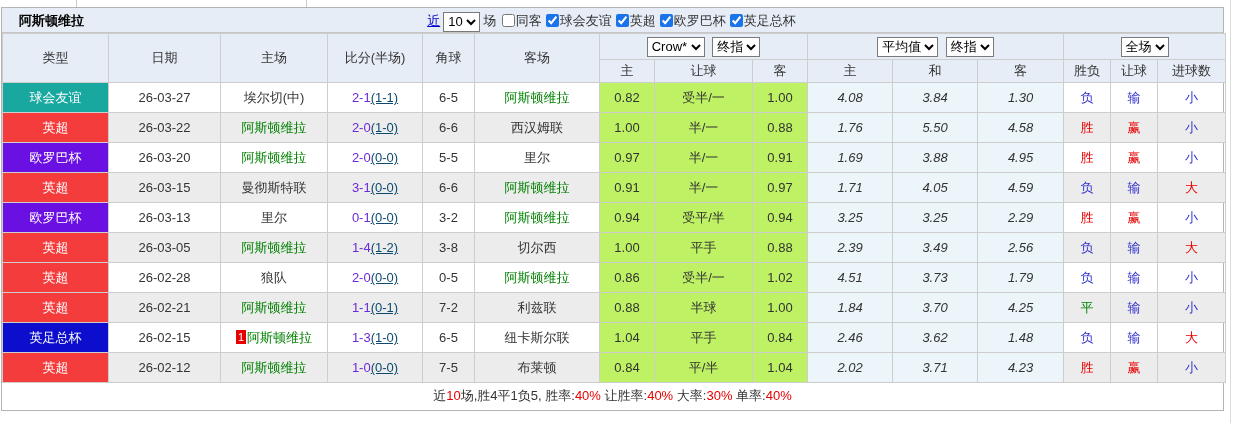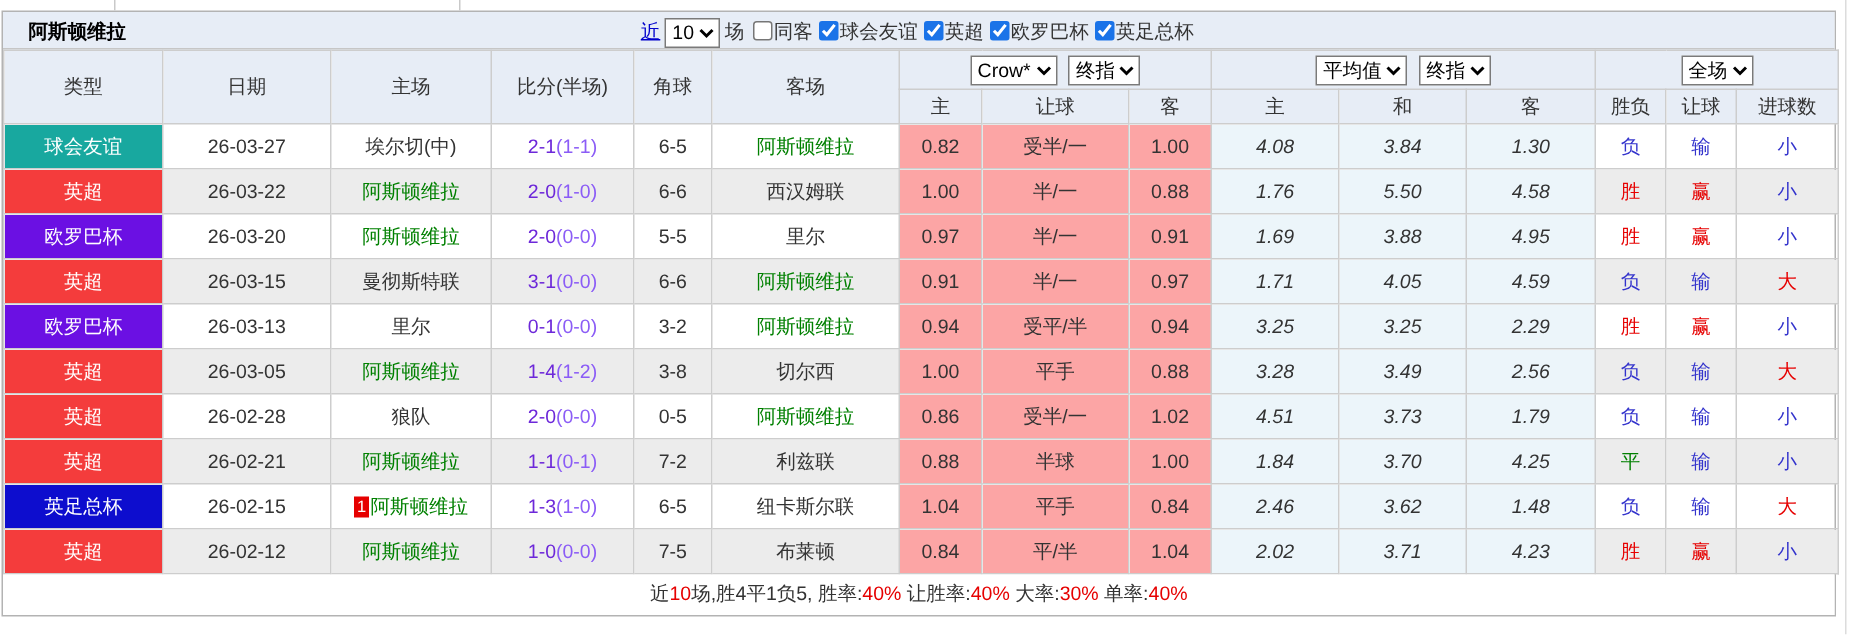--- a/index.html
+++ b/index.html
@@ -25,26 +25,26 @@
 
   
   table { border-collapse:collapse; table-layout:fixed; width:1221px; }
   th, td { border:1px solid #cdcdcd; text-align:center; padding:0; overflow:hidden; white-space:nowrap; }
   thead th { background:#e7edf6; font-weight:normal; color:#333; }
   tr.grp th { height:26px; }
   tr.sub th { height:23px; }
   thead select { font-size:13px; height:20px; border:1px solid #7a7a7a; background:#fff; vertical-align:middle; margin:0 2px; font-family:inherit; }
   tbody td { height:30px; }
   tbody tr.even td { background:#ececec; }
-  tbody tr td.bg-cream { background:#fca5a5; }
+  tbody tr td.bg-cream { background:#bef264; }
   tbody tr td.bg-blue  { background:#ecf5fa;font-style:italic; }
   td.type-cell { color:#fff; }
   .self { color:#008000; }
   .score-main { color:#6d28d9; }
-  .score-half { color:#8b5cf6; }
+  .score-half { color:#0c4a6e;text-decoration:underline; }
   .hbadge { display:inline-block; background:#e60000; color:#fff; font-size:11px; line-height:14px; padding:0 2px; margin-right:1px; vertical-align:1px; }
 
   
   .footerbar { height:27px; line-height:26px; text-align:center; background:#fff; }
 </style>
 </head>
 <body>
 
 <div class="page">
   <div class="top-tick" style="left:76px"></div>
@@ -205,21 +205,21 @@
   <tr class="even">
     <td class="type-cell" style="background: rgb(244, 60, 60);">英超</td>
     <td>26-03-05</td>
     <td><span class="self">阿斯顿维拉</span></td>
     <td><span class="score-main">1-4</span><span class="score-half">(1-2)</span></td>
     <td>3-8</td>
     <td><span>切尔西</span></td>
     <td class="bg-cream">1.00</td>
     <td class="bg-cream">平手</td>
     <td class="bg-cream">0.88</td>
-    <td class="bg-blue">3.28</td>
+    <td class="bg-blue">2.39</td>
     <td class="bg-blue">3.49</td>
     <td class="bg-blue">2.56</td>
     <td style="color: rgb(51, 51, 204);">负</td>
     <td style="color: rgb(51, 51, 204);">输</td>
     <td style="color: rgb(230, 0, 0);">大</td>
   </tr>
 
   <tr class="odd">
     <td class="type-cell" style="background: rgb(244, 60, 60);">英超</td>
     <td>26-02-28</td>

